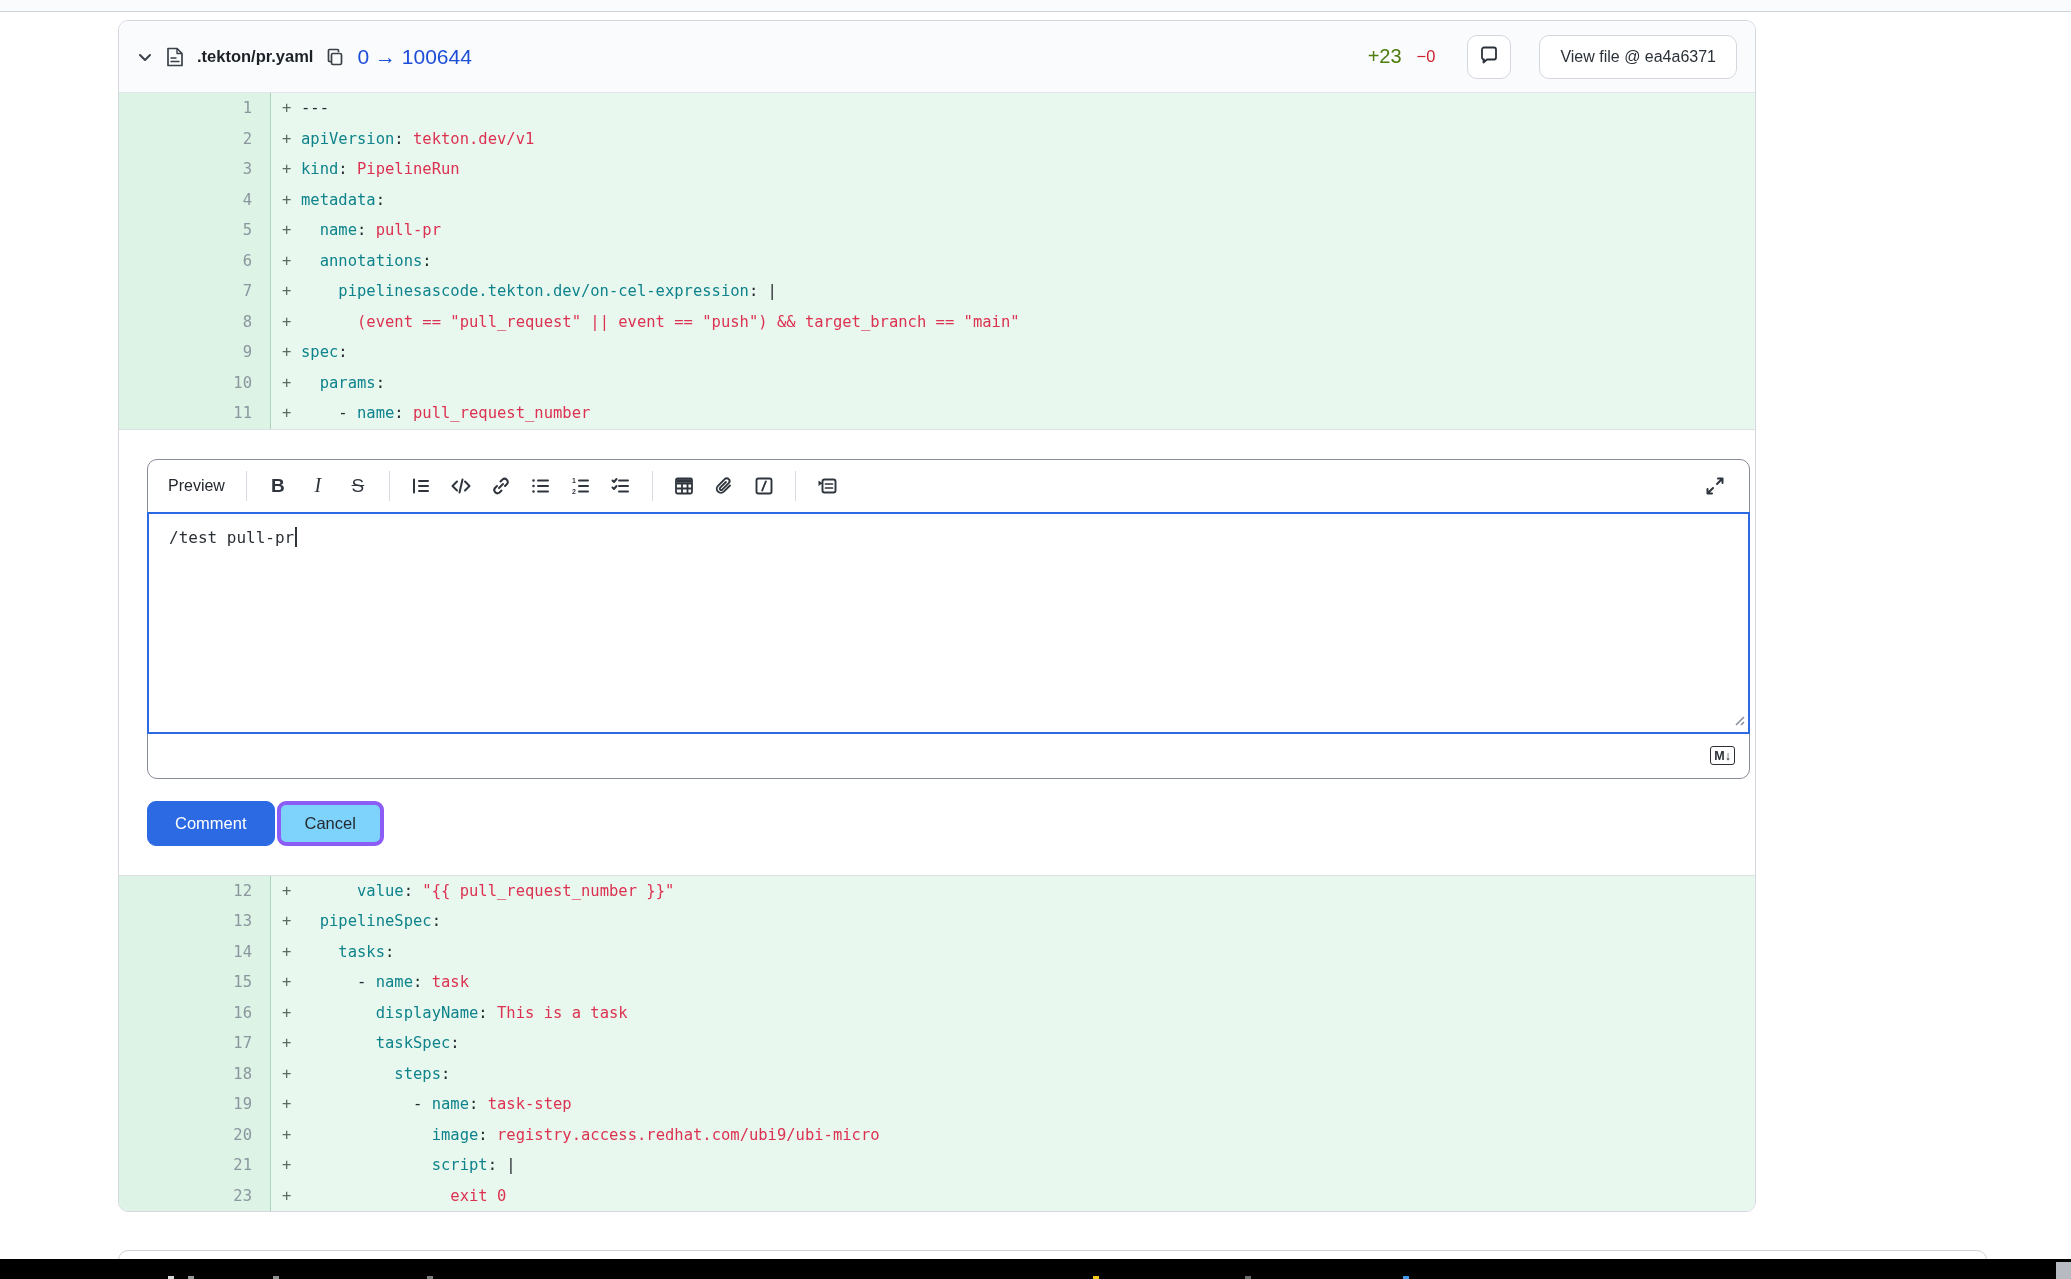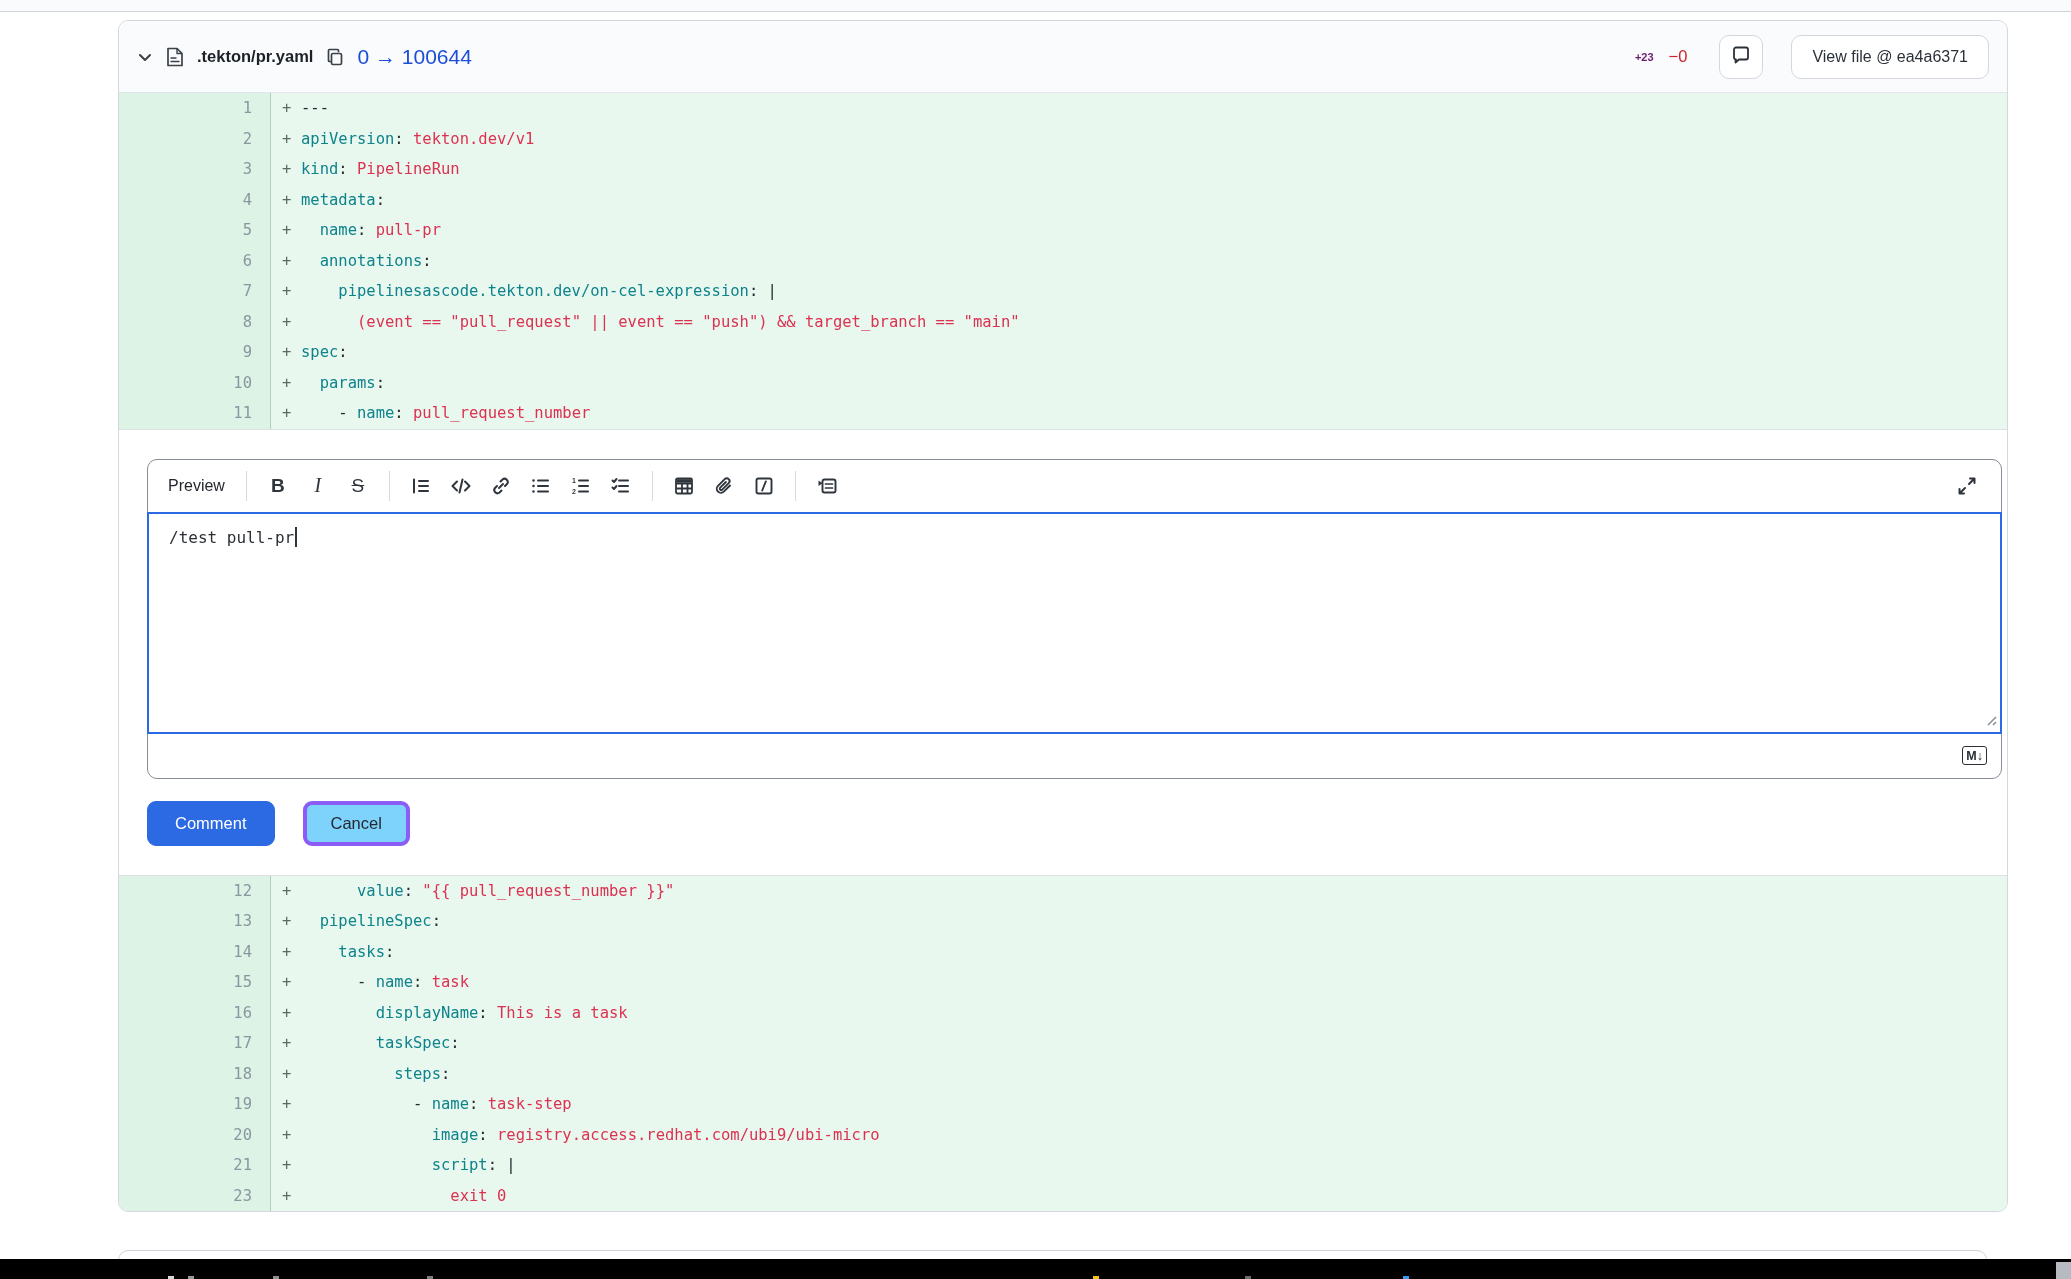--- a/index.html
+++ b/index.html
@@ -5,29 +5,29 @@
   * { margin:0; padding:0; box-sizing:border-box; }
   html,body { width:2071px; height:1279px; }
   body {
     position:relative; background:#ffffff; overflow:hidden;
     font-family:"Liberation Sans", sans-serif; color:#24292f;
   }
   .top-strip { position:absolute; left:0; top:0; width:2071px; height:12px;
     background:#fafbfc; border-bottom:1px solid #cfd4da; }
 
   
-  .diff-card { position:absolute; left:118px; top:20px; width:1890px;
+  .diff-card { position:absolute; left:118px; top:20px; width:1638px;
     border:1px solid #d4d8de; border-radius:10px; background:#fff; }
   .file-header { height:72px; display:flex; align-items:center; gap:13px;
     padding:0 18px; background:#fafbfc; border-bottom:1px solid #e2e6ea;
     border-radius:10px 10px 0 0; }
   .file-header .fname { font-weight:bold; font-size:16.5px; color:#1c2127; }
   .file-header .mode { color:#1d4ed8; font-size:21px; }
   .spacer { flex:1; }
-  .adds { color:#701a75; font-size:11px;font-weight:bold; }
+  .adds { color:#4d7c0f; font-size:20px; }
   .dels { color:#cf222e; font-size:16.5px; margin-left:2px; }
   .icon-btn { width:44px; height:44px; border:1px solid #d4d8de; border-radius:10px;
     background:#fff; display:flex; align-items:center; justify-content:center; cursor:pointer; }
   .view-file-btn { height:44px; border:1px solid #d4d8de; border-radius:10px;
     background:#fff; padding:0 20px; font-size:16px; color:#2b3138;
     display:flex; align-items:center; cursor:pointer;margin-left:15px; }
   .hdr-ico { display:flex; align-items:center; }
 
   
   .diff-part { width:100%; }
@@ -63,21 +63,21 @@
   .ed-text { padding:13px 0 0 20px; font-family:"DejaVu Sans Mono", monospace;
     font-size:16px; color:#2b3036; white-space:pre; }
   .caret { display:inline-block; width:2px; height:20px; background:#30353b;
     vertical-align:text-bottom; margin-left:1px; }
   .resize-handle { position:absolute; right:3px; bottom:2px; cursor:nwse-resize; }
   .ed-footer { height:44px; display:flex; align-items:center; justify-content:flex-end;
     padding:0 14px; border-radius:0 0 9px 9px; }
   .md-badge { border:1.6px solid #2b3036; border-radius:3px; padding:0 3px;
     font-size:12.5px; font-weight:bold; color:#2b3036; height:19px;
     display:flex; align-items:center; cursor:pointer; letter-spacing:0; }
-  .btn-row { display:flex; gap:28px; margin-top:22px; }
+  .btn-row { display:flex; gap:2px; margin-top:22px; }
   .btn { height:45px; border-radius:9px; font-size:16.5px; display:flex;
     align-items:center; justify-content:center; cursor:pointer; }
   .btn-primary { background:#2b6ae3; color:#fff; border:1px solid #2b6ae3; padding:0 27px; }
   .btn-default { background:#7dd3fc; color:#24292f; border:4px solid #8b5cf6; padding:0 24px; }
 
   
   .second-card { position:absolute; left:118px; top:1250px; width:1869px; height:40px;
     border:1px solid #cfd3d9; border-radius:10px 10px 0 0; background:#fff; }
   .taskbar { position:absolute; left:0; top:1259px; width:2071px; height:20px;
     background:#000; z-index:5; }

